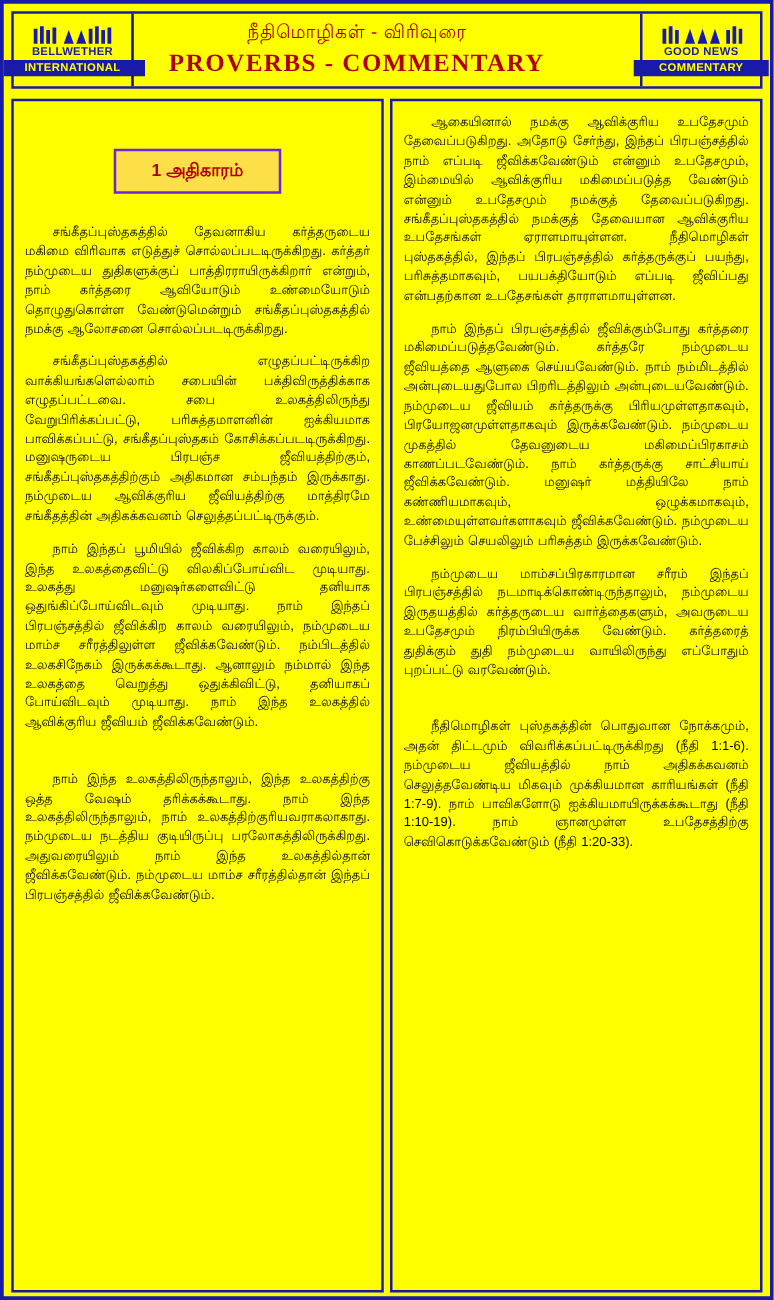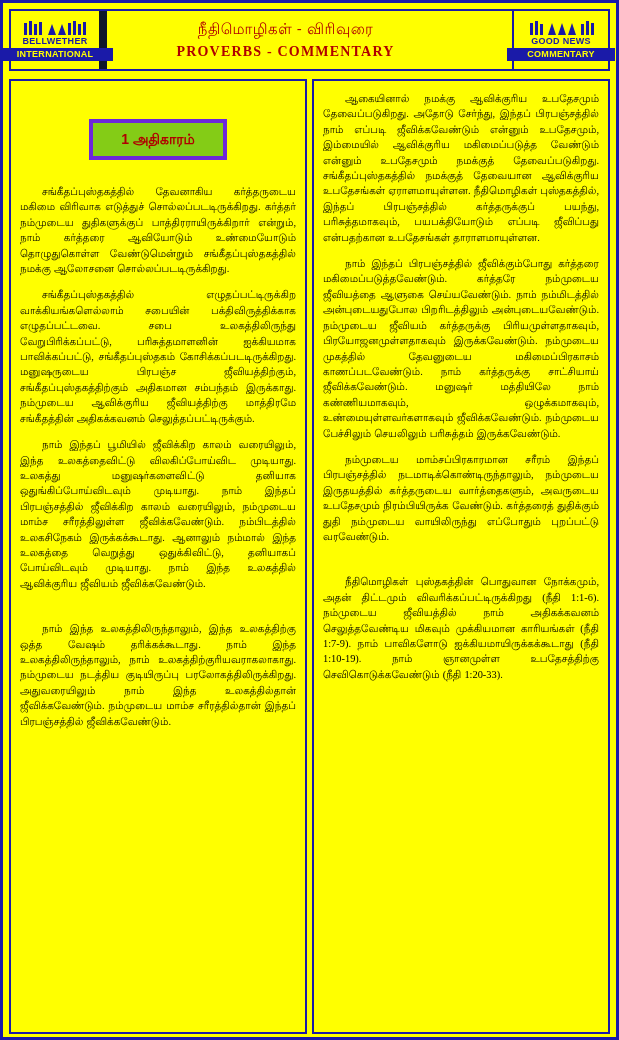--- a/index.html
+++ b/index.html
@@ -24,21 +24,21 @@
     top: 6px;
     width: 601px;
     height: 62px;
     border: 2px solid #1a1aa8;
     box-sizing: border-box;
     display: flex;
     align-items: stretch;
   }
   .logo-box {
     width: 96px;
-    border-right: 8px solid #0f172a;
+    border-right: 2px solid #0f172a;
     box-sizing: border-box;
     display: flex;
     flex-direction: column;
     align-items: center;
     justify-content: center;
     padding: 2px;
   }
   .logo-box.right {
     border-right: none;
     border-left: 2px solid #1a1aa8;
@@ -75,21 +75,21 @@
   }
   .title-ta {
     font-family: "Liberation Sans", sans-serif;
     font-size: 15px;
     font-weight: normal;
     color: #b00000;
     letter-spacing: 0.5px;
   }
   .title-en {
     font-family: "Liberation Serif", serif;
-    font-size: 14px;
+    font-size: 20px;
     font-weight: bold;
     color: #b00000;
     letter-spacing: 1.2px;
   }
   
   .body-frame {
     position: absolute;
     left: 6px;
     top: 76px;
     width: 601px;
@@ -106,34 +106,34 @@
   .col.left {
     width: 298px;
     margin-right: 5px;
   }
   .col.right {
     width: 298px;
   }
   .chapter-badge {
     width: 126px;
     margin: 28px auto 24px auto;
-    border: 4px solid #6d28d9;
+    border: 2px solid #6d28d9;
     text-align: center;
     padding: 7px 2px;
-    background: #84cc16;
+    background: #fde047;
   }
   .chapter-badge span {
     font-family: "Liberation Sans", sans-serif;
     font-size: 14px;
     font-weight: bold;
     color: #b00000;
   }
   p.para {
     margin: 0 0 11px 0;
-    font-family: Liberation Serif, serif;
+    font-family: Liberation Sans, sans-serif;
     font-size: 10.4px;
     line-height: 15.4px;
     color: #000000;
     text-align: justify;
     text-indent: 22px;
     text-justify: inter-word;
     word-spacing: 0.5px;
   }
   p.para:last-child {
     margin-bottom: 0;

